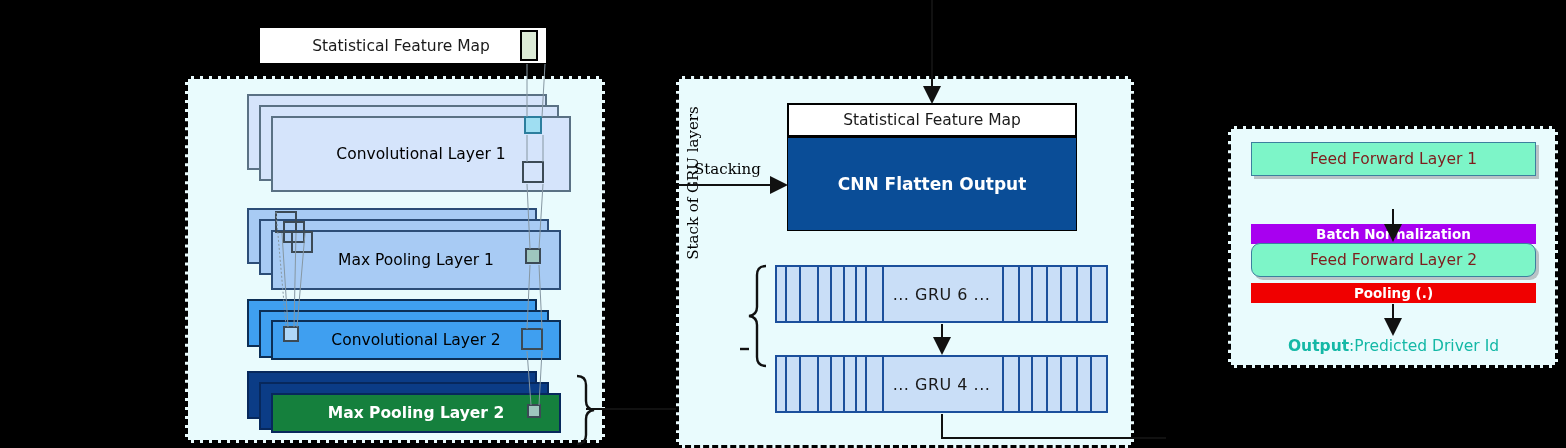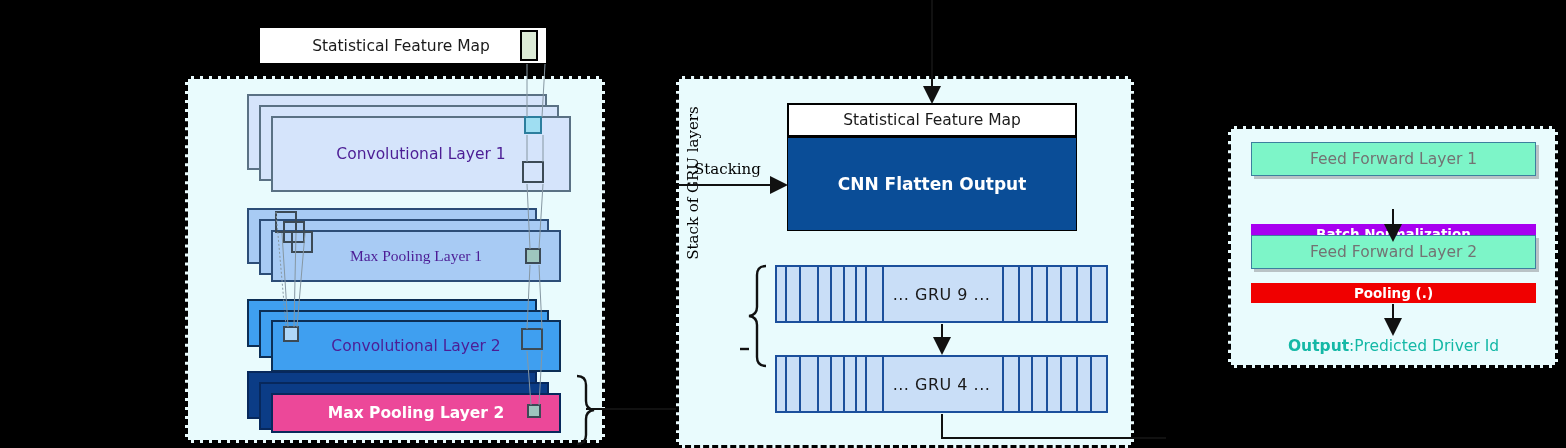--- a/index.html
+++ b/index.html
@@ -2,21 +2,21 @@
 <html><head>
 <meta charset="utf-8">
 <style>
   html,body{margin:0;padding:0;background:#000;}
   body{width:1566px;height:448px;position:relative;overflow:hidden;
        font-family:"DejaVu Sans","Liberation Sans",sans-serif;}
   .panel{position:absolute;background:#E9FBFD;border:3px dashed #000;box-sizing:border-box;}
 
   
   .card{position:absolute;box-sizing:border-box;display:flex;align-items:center;
-        justify-content:center;font-size:15.5px;color:#4c1d95;}
+        justify-content:center;font-size:15.5px;color:#000000;}
   .shadow{position:absolute;box-sizing:border-box;}
 
   
   #sfm-top{position:absolute;left:258px;top:26px;width:290px;height:39px;
            background:#fff;border:2px solid #000;box-sizing:border-box;
            display:flex;align-items:center;}
   #sfm-top .lbl{flex:1;text-align:center;font-size:15.5px;color:#1a1a1a;padding-left:22px;}
   #sfm-top .greencell{width:18px;height:31px;background:#DCEBD6;border:2px solid #000;
                       box-sizing:border-box;margin-right:8px;}
   .minisq{position:absolute;box-sizing:border-box;border:2px solid #3c4a55;}
@@ -40,21 +40,21 @@
   #stacklabel{position:absolute;left:684px;top:268px;width:170px;height:20px;
               transform:rotate(-90deg);transform-origin:left top;
               font-family:"DejaVu Serif","Liberation Serif",serif;font-size:15px;color:#000;
               white-space:nowrap;text-align:center;}
   #stackinglabel{position:absolute;left:694px;top:160px;
                  font-family:"DejaVu Serif","Liberation Serif",serif;font-size:15px;color:#000;}
 
   
   .ff{position:absolute;left:1251px;width:285px;height:34px;background:#7DF5C8;
       border:1.5px solid #3C7F9E;box-sizing:border-box;display:flex;align-items:center;
-      justify-content:center;font-size:15.5px;color:#737373;
+      justify-content:center;font-size:15.5px;color:#7f1d1d;
       box-shadow:3px 3px 0 0 #b9c3c6;}
   .badge{position:absolute;left:1251px;width:285px;height:20px;box-sizing:border-box;
          display:flex;align-items:center;justify-content:center;
          font-size:13.5px;font-weight:bold;color:#fff;}
   #outline{position:absolute;left:1251px;top:335px;width:285px;height:22px;
            display:flex;align-items:center;justify-content:center;
            font-size:15.5px;color:#14b8a6;}
   #outline b{font-weight:bold;}
 
   svg.ov{position:absolute;left:0;top:0;width:1566px;height:448px;overflow:visible;
@@ -71,33 +71,33 @@
 </div>
 
 <div class="shadow" style="left:247px;top:94px;width:300px;height:76px;background:#D5E4FB;border:2px solid #5A7184;"></div>
 <div class="shadow" style="left:259px;top:105px;width:300px;height:76px;background:#D5E4FB;border:2px solid #5A7184;"></div>
 <div class="card" style="left:271px;top:116px;width:300px;height:76px;background:#D5E4FB;border:2px solid #5A7184;">
   <span>Convolutional Layer 1</span>
 </div>
 
 <div class="shadow" style="left:247px;top:208px;width:290px;height:56px;background:#A8CBF4;border:2px solid #2C4D77;"></div>
 <div class="shadow" style="left:259px;top:219px;width:290px;height:56px;background:#A8CBF4;border:2px solid #2C4D77;"></div>
-<div class="card" style="left:271px;top:230px;width:290px;height:52px;background:#A8CBF4;border:2px solid #2C4D77;font-family:Liberation Serif, serif;">
+<div class="card" style="left:271px;top:230px;width:290px;height:60px;background:#A8CBF4;border:2px solid #2C4D77;">
   <span>Max Pooling Layer 1</span>
 </div>
 
 <div class="shadow" style="left:247px;top:299px;width:290px;height:48px;background:#3F9FF0;border:2px solid #0C2E55;"></div>
 <div class="shadow" style="left:259px;top:310px;width:290px;height:48px;background:#3F9FF0;border:2px solid #0C2E55;"></div>
-<div class="card" style="left:271px;top:320px;width:290px;height:52px;background:#3F9FF0;border:2px solid #0C2E55;">
+<div class="card" style="left:271px;top:320px;width:290px;height:40px;background:#3F9FF0;border:2px solid #0C2E55;">
   <span>Convolutional Layer 2</span>
 </div>
 
 <div class="shadow" style="left:247px;top:371px;width:290px;height:48px;background:#0B3C86;border:2px solid #07285C;"></div>
 <div class="shadow" style="left:259px;top:382px;width:290px;height:48px;background:#0B3C86;border:2px solid #07285C;"></div>
-<div class="card" style="left:271px;top:393px;width:290px;height:40px;background:#ec4899;border:2px solid #07285C;
+<div class="card" style="left:271px;top:393px;width:290px;height:40px;background:#15803d;border:2px solid #07285C;
             color:#fff;font-weight:bold;">
   <span>Max Pooling Layer 2</span>
 </div>
 
 <div class="minisq" style="left:524px;top:116px;width:18px;height:18px;background:#9FDEF2;border-color:#2C7E9E;"></div>
 <div class="minisq" style="left:522px;top:161px;width:22px;height:22px;background:#D5E4FB;"></div>
 <div class="minisq" style="left:525px;top:248px;width:16px;height:16px;background:#9EC6BE;border-color:#3c4a55;"></div>
 <div class="minisq" style="left:521px;top:328px;width:22px;height:22px;background:#3F9FF0;"></div>
 <div class="minisq" style="left:527px;top:404px;width:14px;height:14px;background:#9EC6BE;border-color:#3c4a55;"></div>
 <div class="minisq" style="left:275px;top:211px;width:22px;height:22px;background:transparent;"></div>
@@ -130,21 +130,21 @@
   </span>
   <span class="stripes" style="right:0;width:108px;">
     <i style="left:4px"></i>
       <i style="left:20px"></i>
       <i style="left:33px"></i>
     <i style="left:48px"></i>
       <i style="left:62px"></i>
       <i style="left:78px"></i>
     <i style="left:92px"></i>
   </span>
-  <span class="txt">...    GRU 9   ...</span>
+  <span class="txt">...    GRU 6   ...</span>
 </div>
 
 <div class="gru" style="left:775px;top:355px;width:333px;">
   <span class="stripes" style="left:0;width:120px;">
     <i style="left:8px"></i>
       <i style="left:22px"></i>
       <i style="left:40px"></i>
     <i style="left:53px"></i>
       <i style="left:66px"></i>
       <i style="left:78px"></i>
@@ -164,21 +164,21 @@
 </div>
 
 <div class="panel" style="left:1228px;top:126px;width:330px;height:242px;"></div>
 
 <div class="ff" style="top:142px;">
   <span>Feed Forward Layer 1</span>
 </div>
 <div class="badge" style="top:188px;background:#A800F0;margin-top:36px;">
   <span>Batch Normalization</span>
 </div>
-<div class="ff" style="top:235px;">
+<div class="ff" style="top:243px;border-radius:9px;">
   <span>Feed Forward Layer 2</span>
 </div>
 <div class="badge" style="top:283px;background:#F00000;">
   <span>Pooling (.)</span>
 </div>
 <div id="outline">
   <b>Output</b>
   <span>: </span>
   <span>Predicted Driver Id</span>
 </div>

